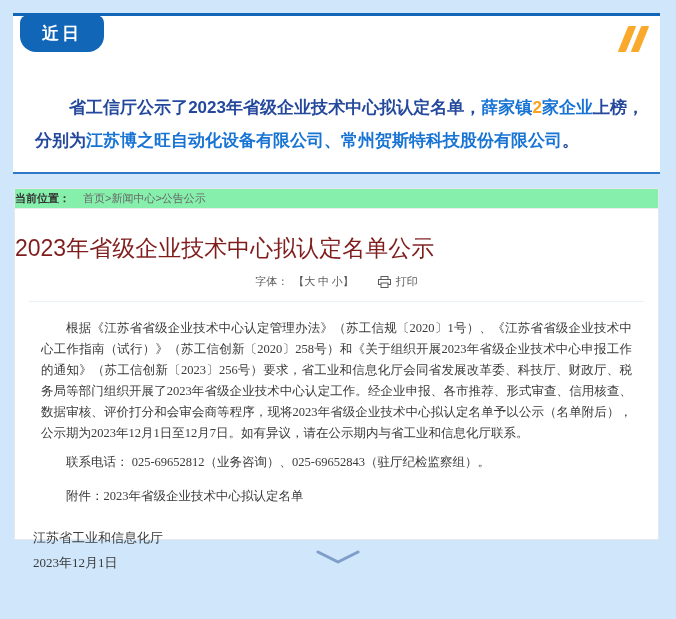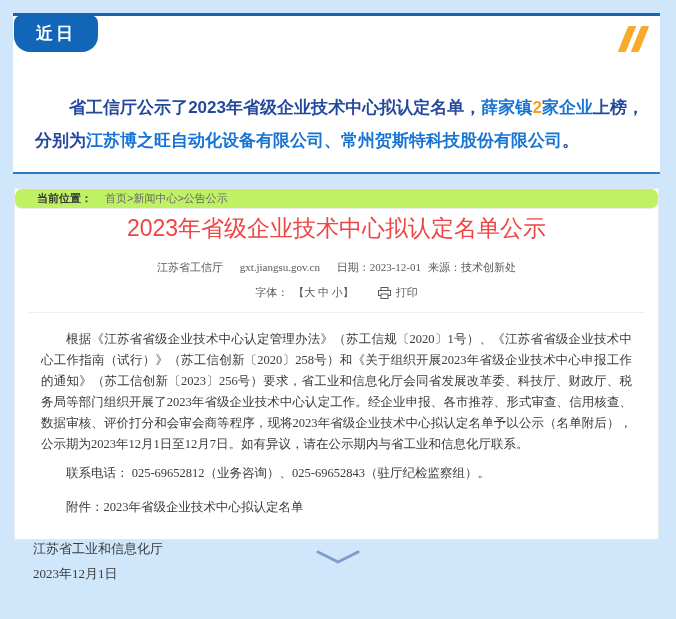--- a/index.html
+++ b/index.html
@@ -12,21 +12,21 @@
   }
 
   
   .intro-card {
     position:absolute; left:13px; top:13px; width:647px; height:161px;
     background:#ffffff;
     border-top:3px solid #1266b8;
     border-bottom:2px solid #2e79c8;
   }
   .badge {
-    position:absolute; left:1px; top:-1px; width:84px; height:37px;
+    position:absolute; left:7px; top:-1px; width:84px; height:37px;
     background:#1266b8; color:#ffffff;
     border-radius:8px 8px 16px 16px;
     display:flex; align-items:center; justify-content:center;
     font-size:17px; font-weight:700; letter-spacing:3px;
   }
   .quote { position:absolute; right:16px; top:10px; display:flex; gap:5px; }
   .quote i {
     display:block; width:8px; height:26px; background:#f9a92b;
     transform:skewX(-22deg); border-radius:1px;
   }
@@ -39,31 +39,31 @@
   .hl  { color:#1774d4; }
   .num { color:#f9a11b; }
 
   
   .shot {
     position:absolute; left:14px; top:188px; width:645px; height:352px;
     background:#ffffff; border:1px solid #e4e8ed;
     font-family:"Liberation Serif", serif;
   }
   .crumb {
-    height:20px; background:#bef264; border-bottom:1px solid #ededed;
-    display:flex; align-items:center; padding-left:22px;
-    font-size:11px; font-family:"Liberation Sans", sans-serif;border-radius:7px;
+    height:20px; background:#86efac; border-bottom:1px solid #ededed;
+    display:flex; align-items:center; 
+    font-size:11px; font-family:"Liberation Sans", sans-serif;
   }
   .crumb .lbl  { color:#333333; font-weight:700; }
   .crumb .path { color:#666666; margin-left:13px; }
 
   .art-title {
-    text-align:center; margin-top:4px;
+    margin-top:24px;
     font-family:"Liberation Sans", sans-serif;
-    font-size:23px; font-weight:500; color:#ef4444;
+    font-size:23px; font-weight:500; color:#7f1d1d;
   }
   .meta {
     text-align:center; margin-top:16px;
     font-size:11px; color:#5a5a5a;
   }
   .meta span { margin:0 7px; }
   .fontrow {
     margin-top:10px; display:flex; justify-content:center; align-items:center;
     font-size:11px; color:#5a5a5a; gap:5px;
   }
@@ -105,25 +105,20 @@
 </div>
 
 <div class="shot">
   <div class="crumb">
     <span class="lbl">当前位置：</span>
     <span class="path">首页&gt;新闻中心&gt;公告公示</span>
   </div>
 
   <div class="art-title">2023年省级企业技术中心拟认定名单公示</div>
 
-  <div class="meta">
-    <span>江苏省工信厅</span>
-    <span>gxt.jiangsu.gov.cn</span>
-    <span>日期：2023-12-01</span><span style="margin-left:0;">来源：技术创新处</span>
-  </div>
 
   <div class="fontrow">
     <span>字体：</span>
     <span>【大 中 小】</span>
     <span class="gap"></span>
     <span class="printer-icon">
       <svg width="13" height="12" viewBox="0 0 13 12">
         <rect x="3" y="0.5" width="7" height="3" fill="none" stroke="#5a5a5a"></rect>
         <rect x="0.5" y="3.5" width="12" height="5" fill="none" stroke="#5a5a5a"></rect>
         <rect x="3" y="7" width="7" height="4.5" fill="#ffffff" stroke="#5a5a5a"></rect>

